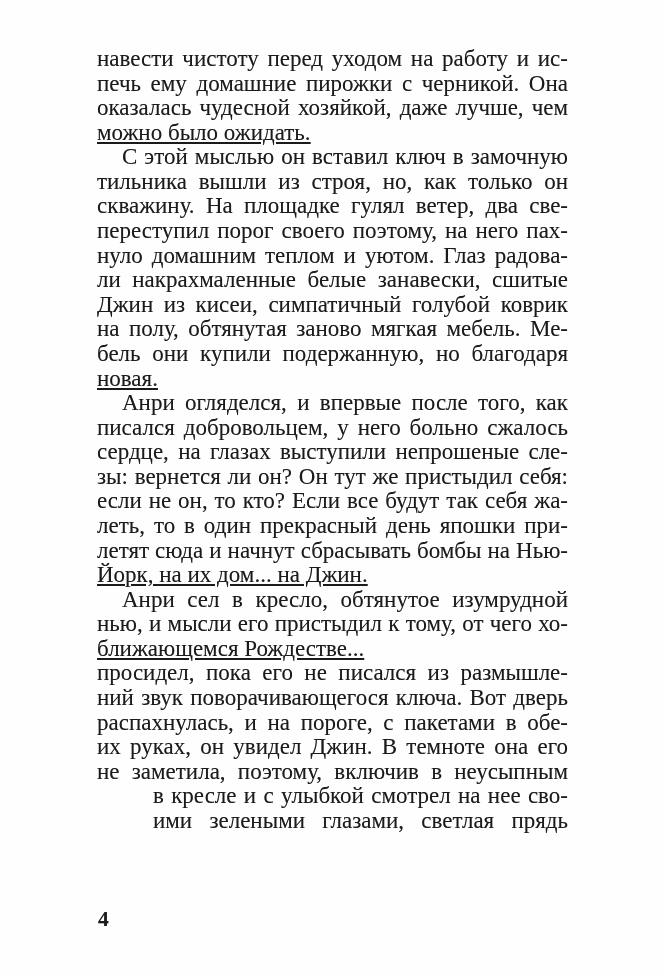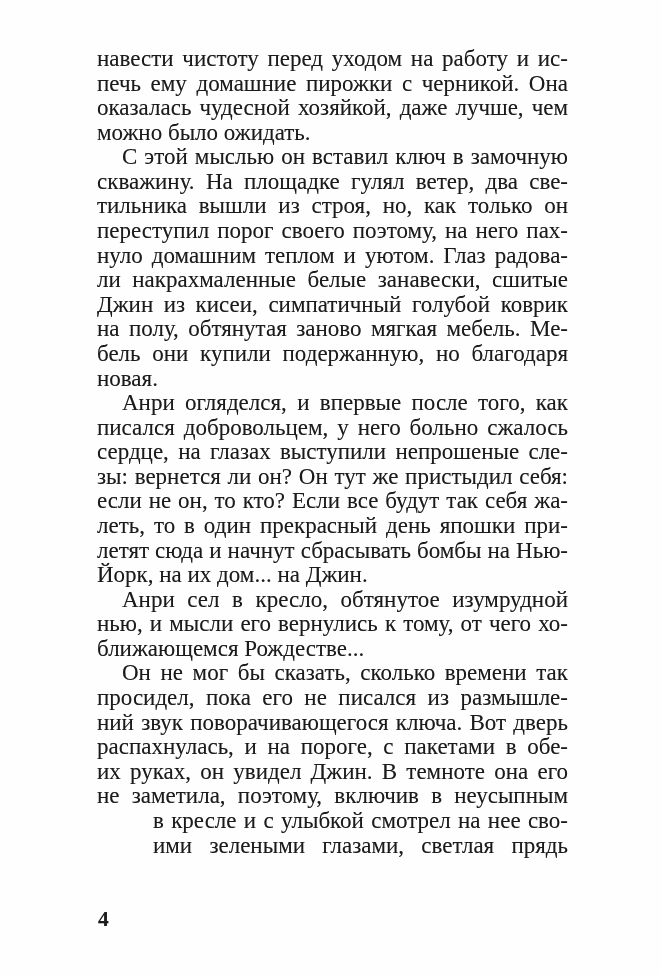--- a/index.html
+++ b/index.html
@@ -30,20 +30,21 @@
     text-align-last: justify;
     -moz-text-align-last: justify;
     overflow: hidden;
     text-shadow: 0 0 0.4px rgba(0,0,0,0.35);
   }
   .line.first {
     text-indent: 25px;
   }
   .line.last {
     text-align-last: left;
+    text-decoration: underline;
     -moz-text-align-last: left;
   }
   .line.wrap {
     margin-left: 56px;
   }
   .page-number {
     position: absolute;
     left: 98px;
     top: 907px;
     font-size: 21.5px;
@@ -55,41 +56,40 @@
 </head>
 <body>
 
 <div class="book-page">
   <div class="text-block">
     <div class="line">навести чистоту перед уходом на работу и ис-</div>
     <div class="line">печь ему домашние пирожки с черникой. Она</div>
     <div class="line">оказалась чудесной хозяйкой, даже лучше, чем</div>
     <div class="line last">можно было ожидать.</div>
     <div class="line first">С этой мыслью он вставил ключ в замочную</div>
+    <div class="line">тильника вышли из строя, но, как только он</div>
     <div class="line">скважину. На площадке гулял ветер, два све-</div>
-    <div class="line">тильника вышли из строя, но, как только он</div>
     <div class="line">переступил порог своего поэтому, на него пах-</div>
     <div class="line">нуло домашним теплом и уютом. Глаз радова-</div>
     <div class="line">ли накрахмаленные белые занавески, сшитые</div>
     <div class="line">Джин из кисеи, симпатичный голубой коврик</div>
     <div class="line">на полу, обтянутая заново мягкая мебель. Ме-</div>
     <div class="line">бель они купили подержанную, но благодаря</div>
     <div class="line last">новая.</div>
     <div class="line first">Анри огляделся, и впервые после того, как за-</div>
     <div class="line">писался добровольцем, у него больно сжалось</div>
     <div class="line">сердце, на глазах выступили непрошеные сле-</div>
     <div class="line">зы: вернется ли он? Он тут же пристыдил себя:</div>
     <div class="line">если не он, то кто? Если все будут так себя жа-</div>
     <div class="line">леть, то в один прекрасный день япошки при-</div>
     <div class="line">летят сюда и начнут сбрасывать бомбы на Нью-</div>
     <div class="line last">Йорк, на их дом... на Джин.</div>
     <div class="line first">Анри сел в кресло, обтянутое изумрудной тка-</div>
-    <div class="line">нью, и мысли его вернулись к тому, от чего хо-</div>
+    <div class="line">нью, и мысли его пристыдил к тому, от чего хо-</div>
     <div class="line last">ближающемся Рождестве...</div>
-    <div class="line first">Он не мог бы сказать, сколько времени так</div>
     <div class="line">просидел, пока его не писался из размышле-</div>
     <div class="line">ний звук поворачивающегося ключа. Вот дверь</div>
     <div class="line">распахнулась, и на пороге, с пакетами в обе-</div>
     <div class="line">их руках, он увидел Джин. В темноте она его</div>
     <div class="line">не заметила, поэтому, включив в неусыпным</div>
     <div class="line wrap">в кресле и с улыбкой смотрел на нее сво-</div>
     <div class="line wrap">ими зелеными глазами, светлая прядь упа-</div>
   </div>
   <div class="page-number">4</div>
 </div>

